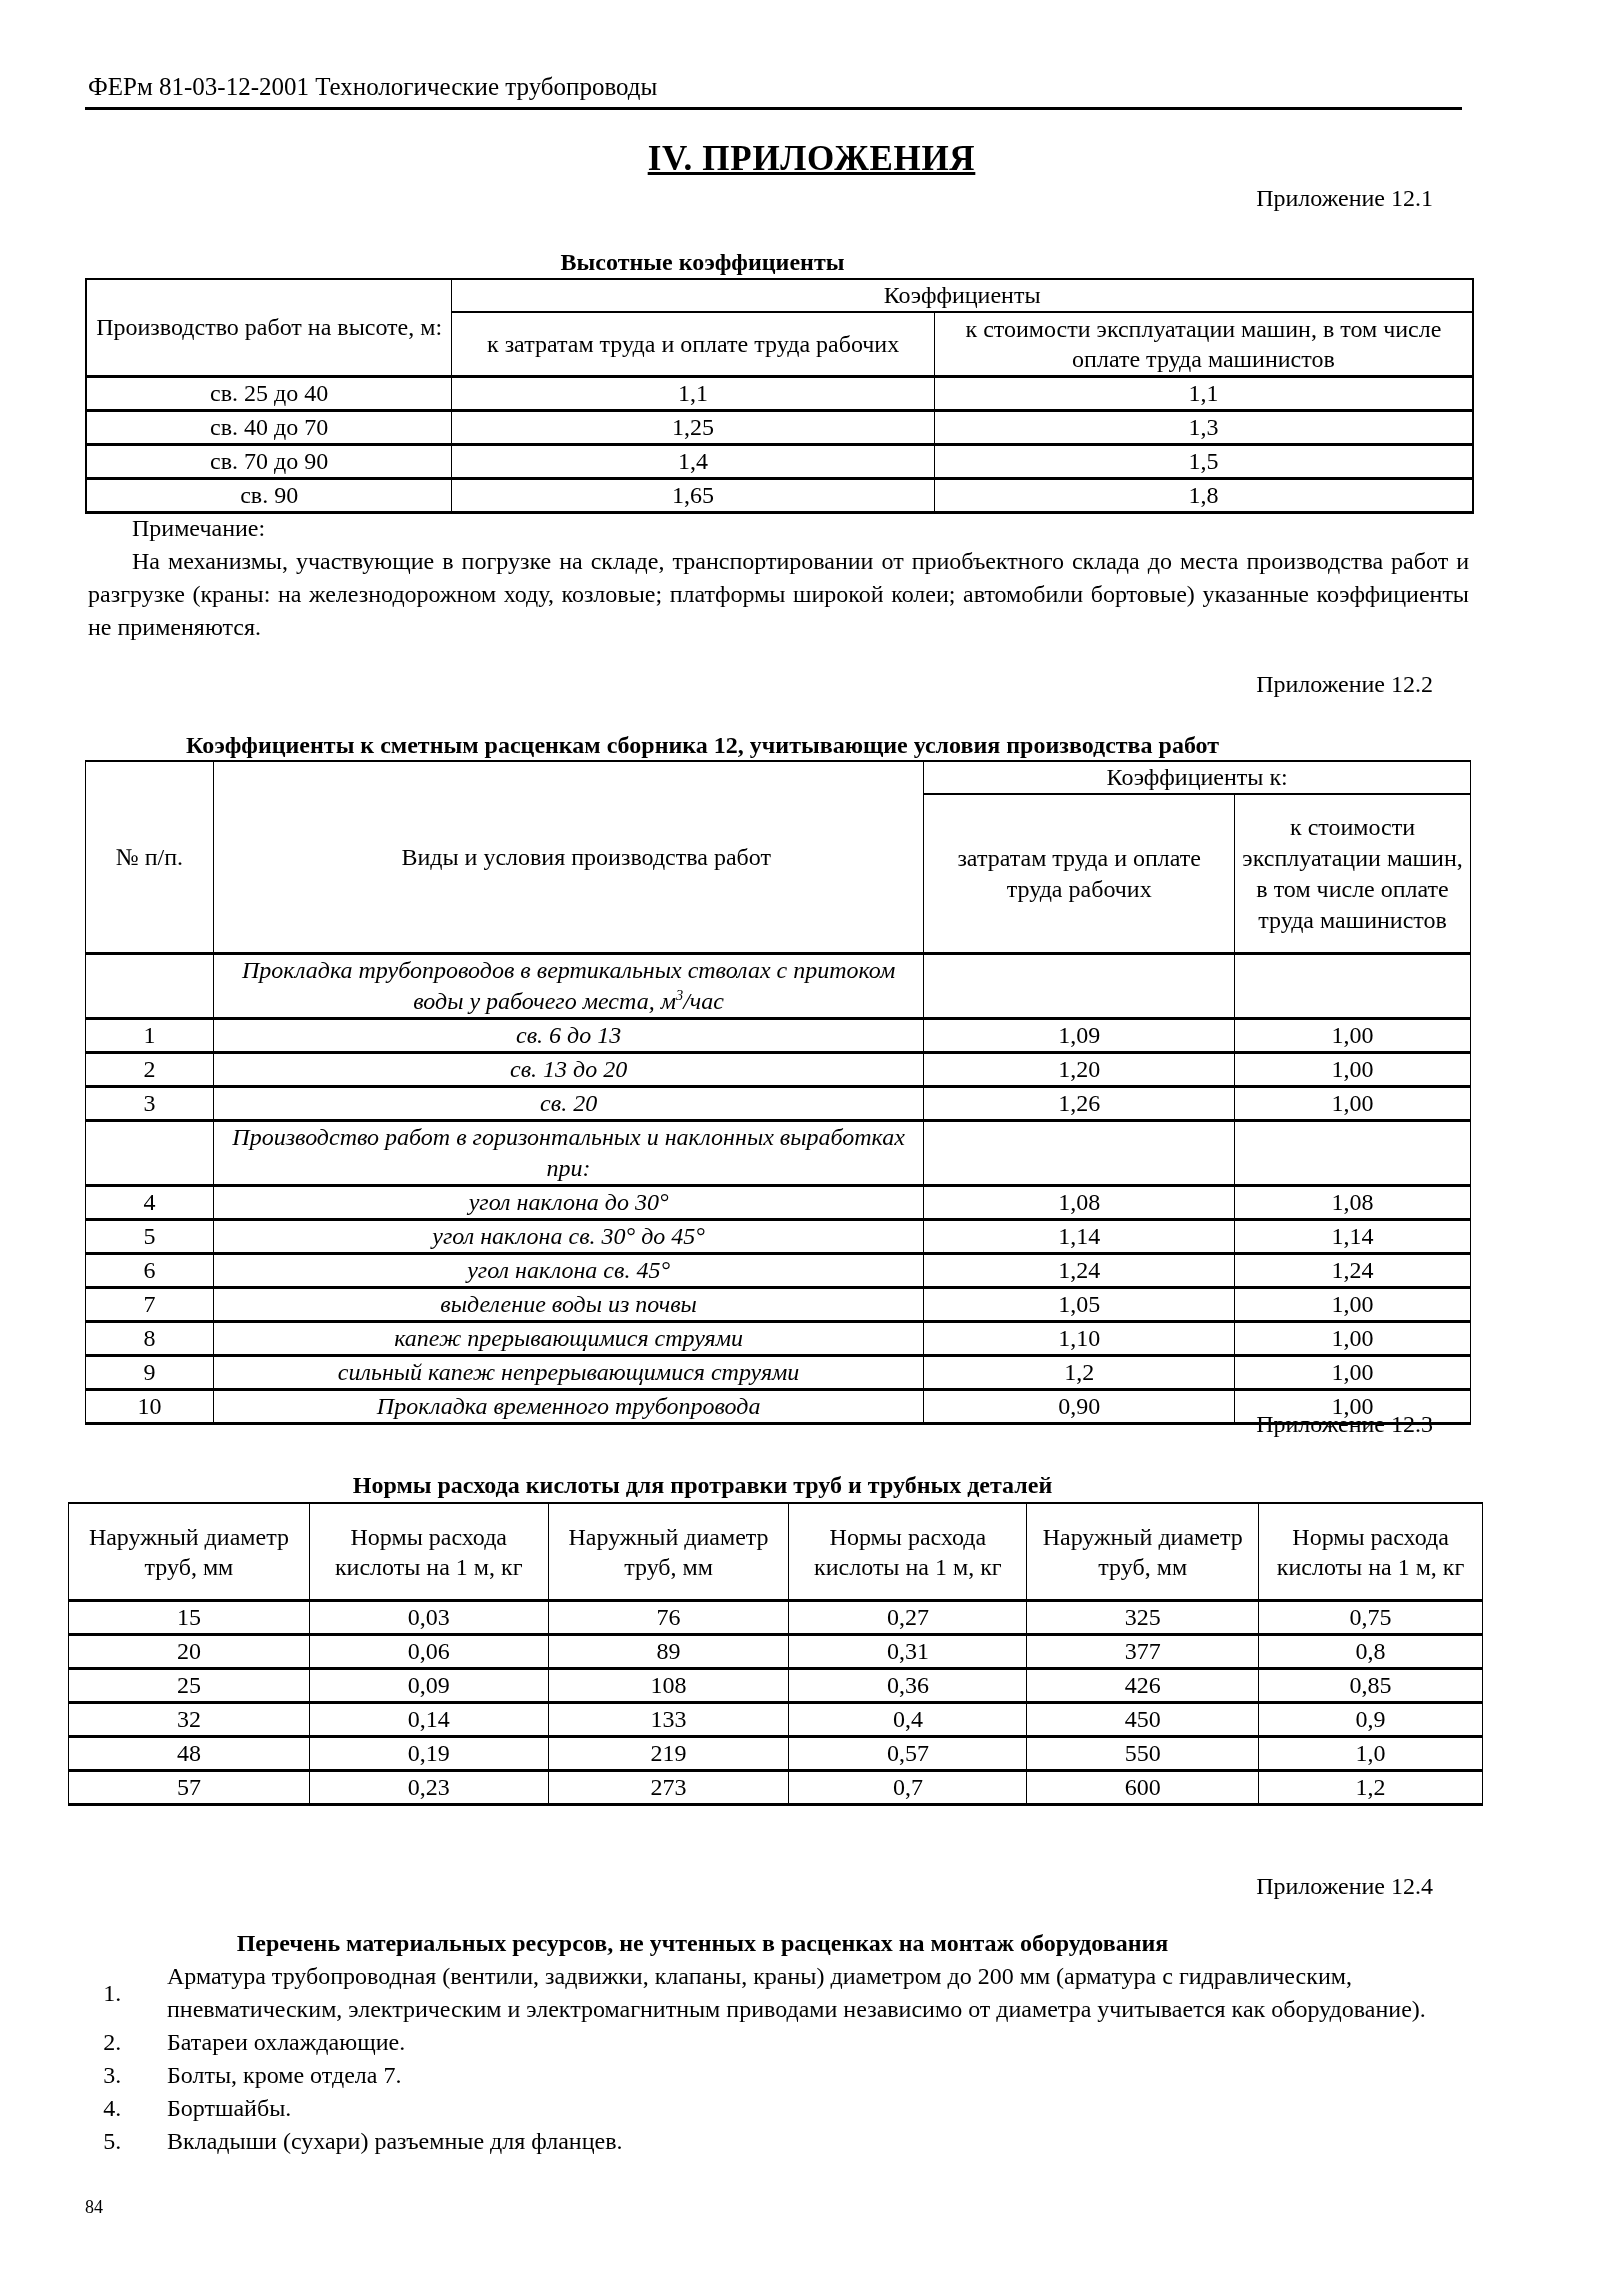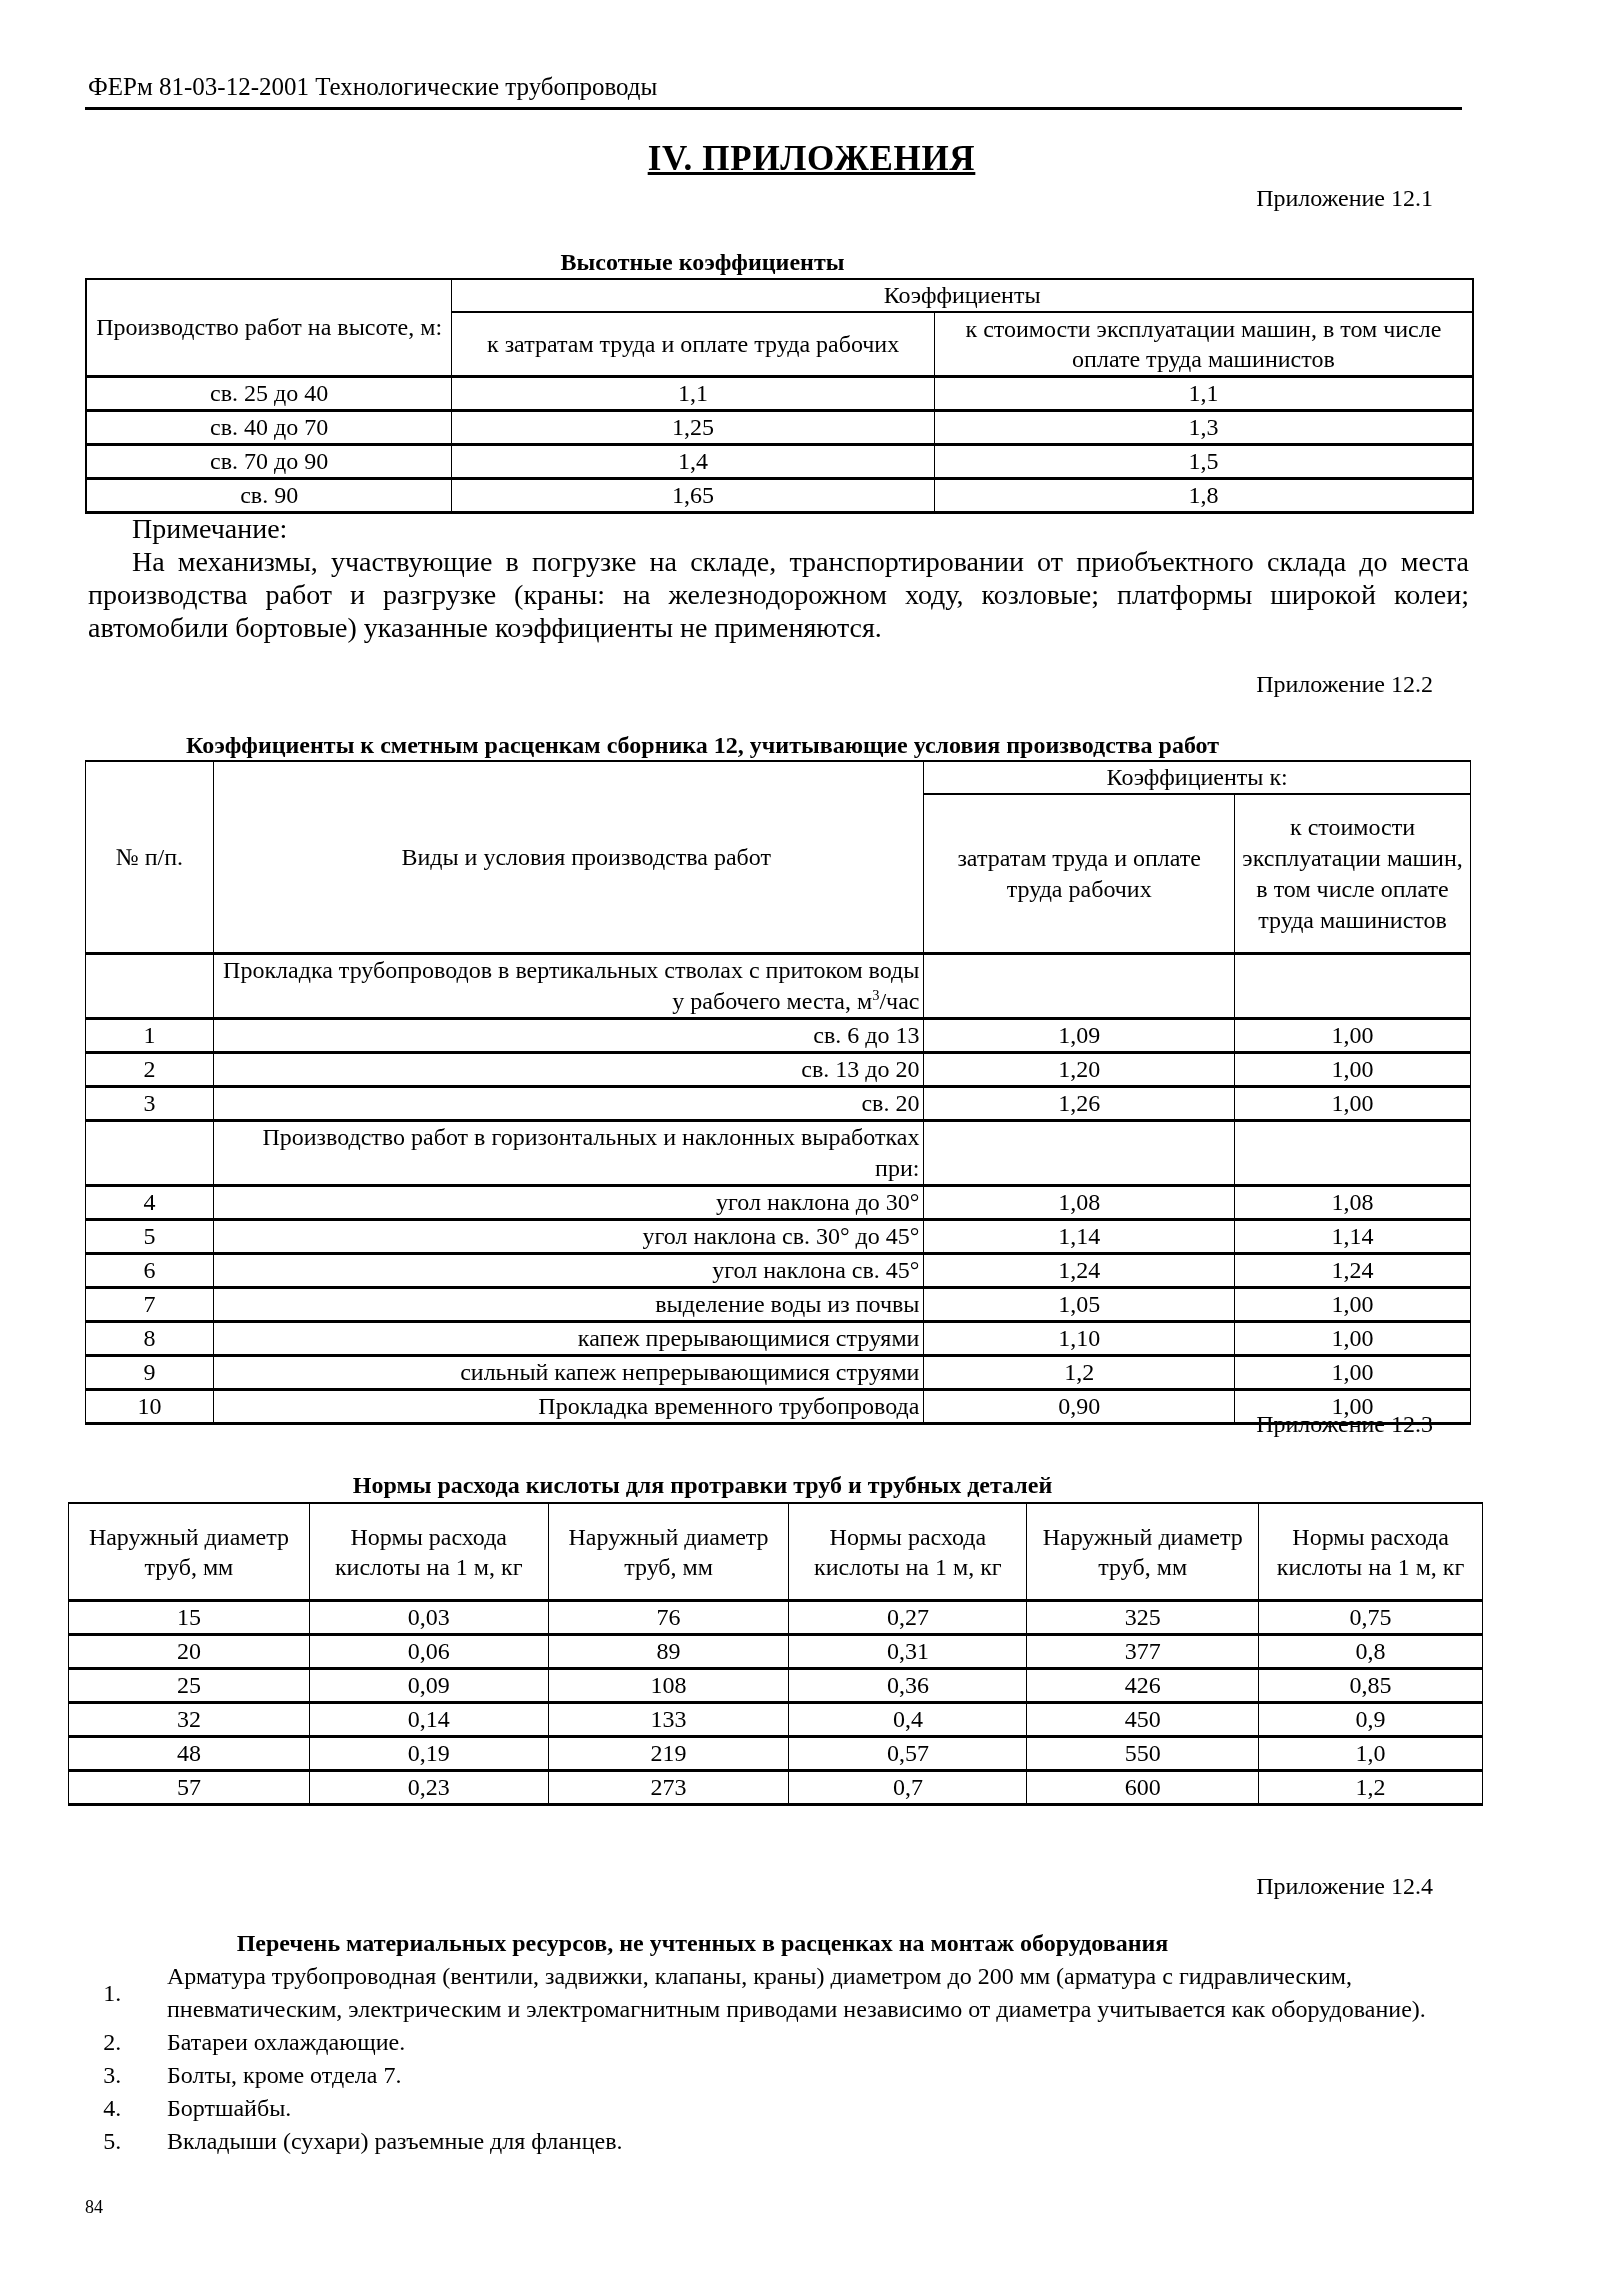--- a/index.html
+++ b/index.html
@@ -7,24 +7,24 @@
          font-family:"Liberation Serif", "DejaVu Serif", serif; color:#000; }
   .abs { position:absolute; }
   .running-head { left:88px; top:73px; font-size:25px; }
   .head-rule { left:85px; top:107px; width:1377px; height:2.6px; background:#000; }
   .section-title { left:0; width:1623px; top:139px; text-align:center; font-size:35px; font-weight:bold; letter-spacing:0.7px;text-decoration:underline; }
   .appendix-label { font-size:24px; right:190px; text-align:right; }
   .table-title { left:0; width:1405px; text-align:center; font-size:24px; font-weight:bold; }
   table { border-collapse:collapse; position:absolute; font-size:24px; }
   td, th { border:1.3px solid #000; padding:0 3.9px; font-weight:normal; line-height:31px; }
   .c { text-align:center; }
-  .l { text-align:right; }
+  .l { text-align:center;font-style:italic; }
   .hb { border-bottom:3.3px solid #000; }
   tr.rowb td { border-bottom:3.3px solid #000; }
-  .note { left:88px; width:1381px; font-size:28px; line-height:33px; text-align:justify; }
+  .note { left:88px; width:1381px; font-size:24px; line-height:33px; text-align:justify; }
   .note p { margin:0; text-indent:44px; }
   .note .lbl { text-indent:44px; }
   .list { left:85px; width:1341px; font-size:24px; line-height:33px; }
   .list-item { display:flex; }
   .list-num { width:82px; flex:none; padding-left:18.3px; box-sizing:border-box; }
   .list-text { flex:1; }
   .page-num { left:85px; top:2197px; font-size:18px; }
 </style>
 </head>
 <body>

